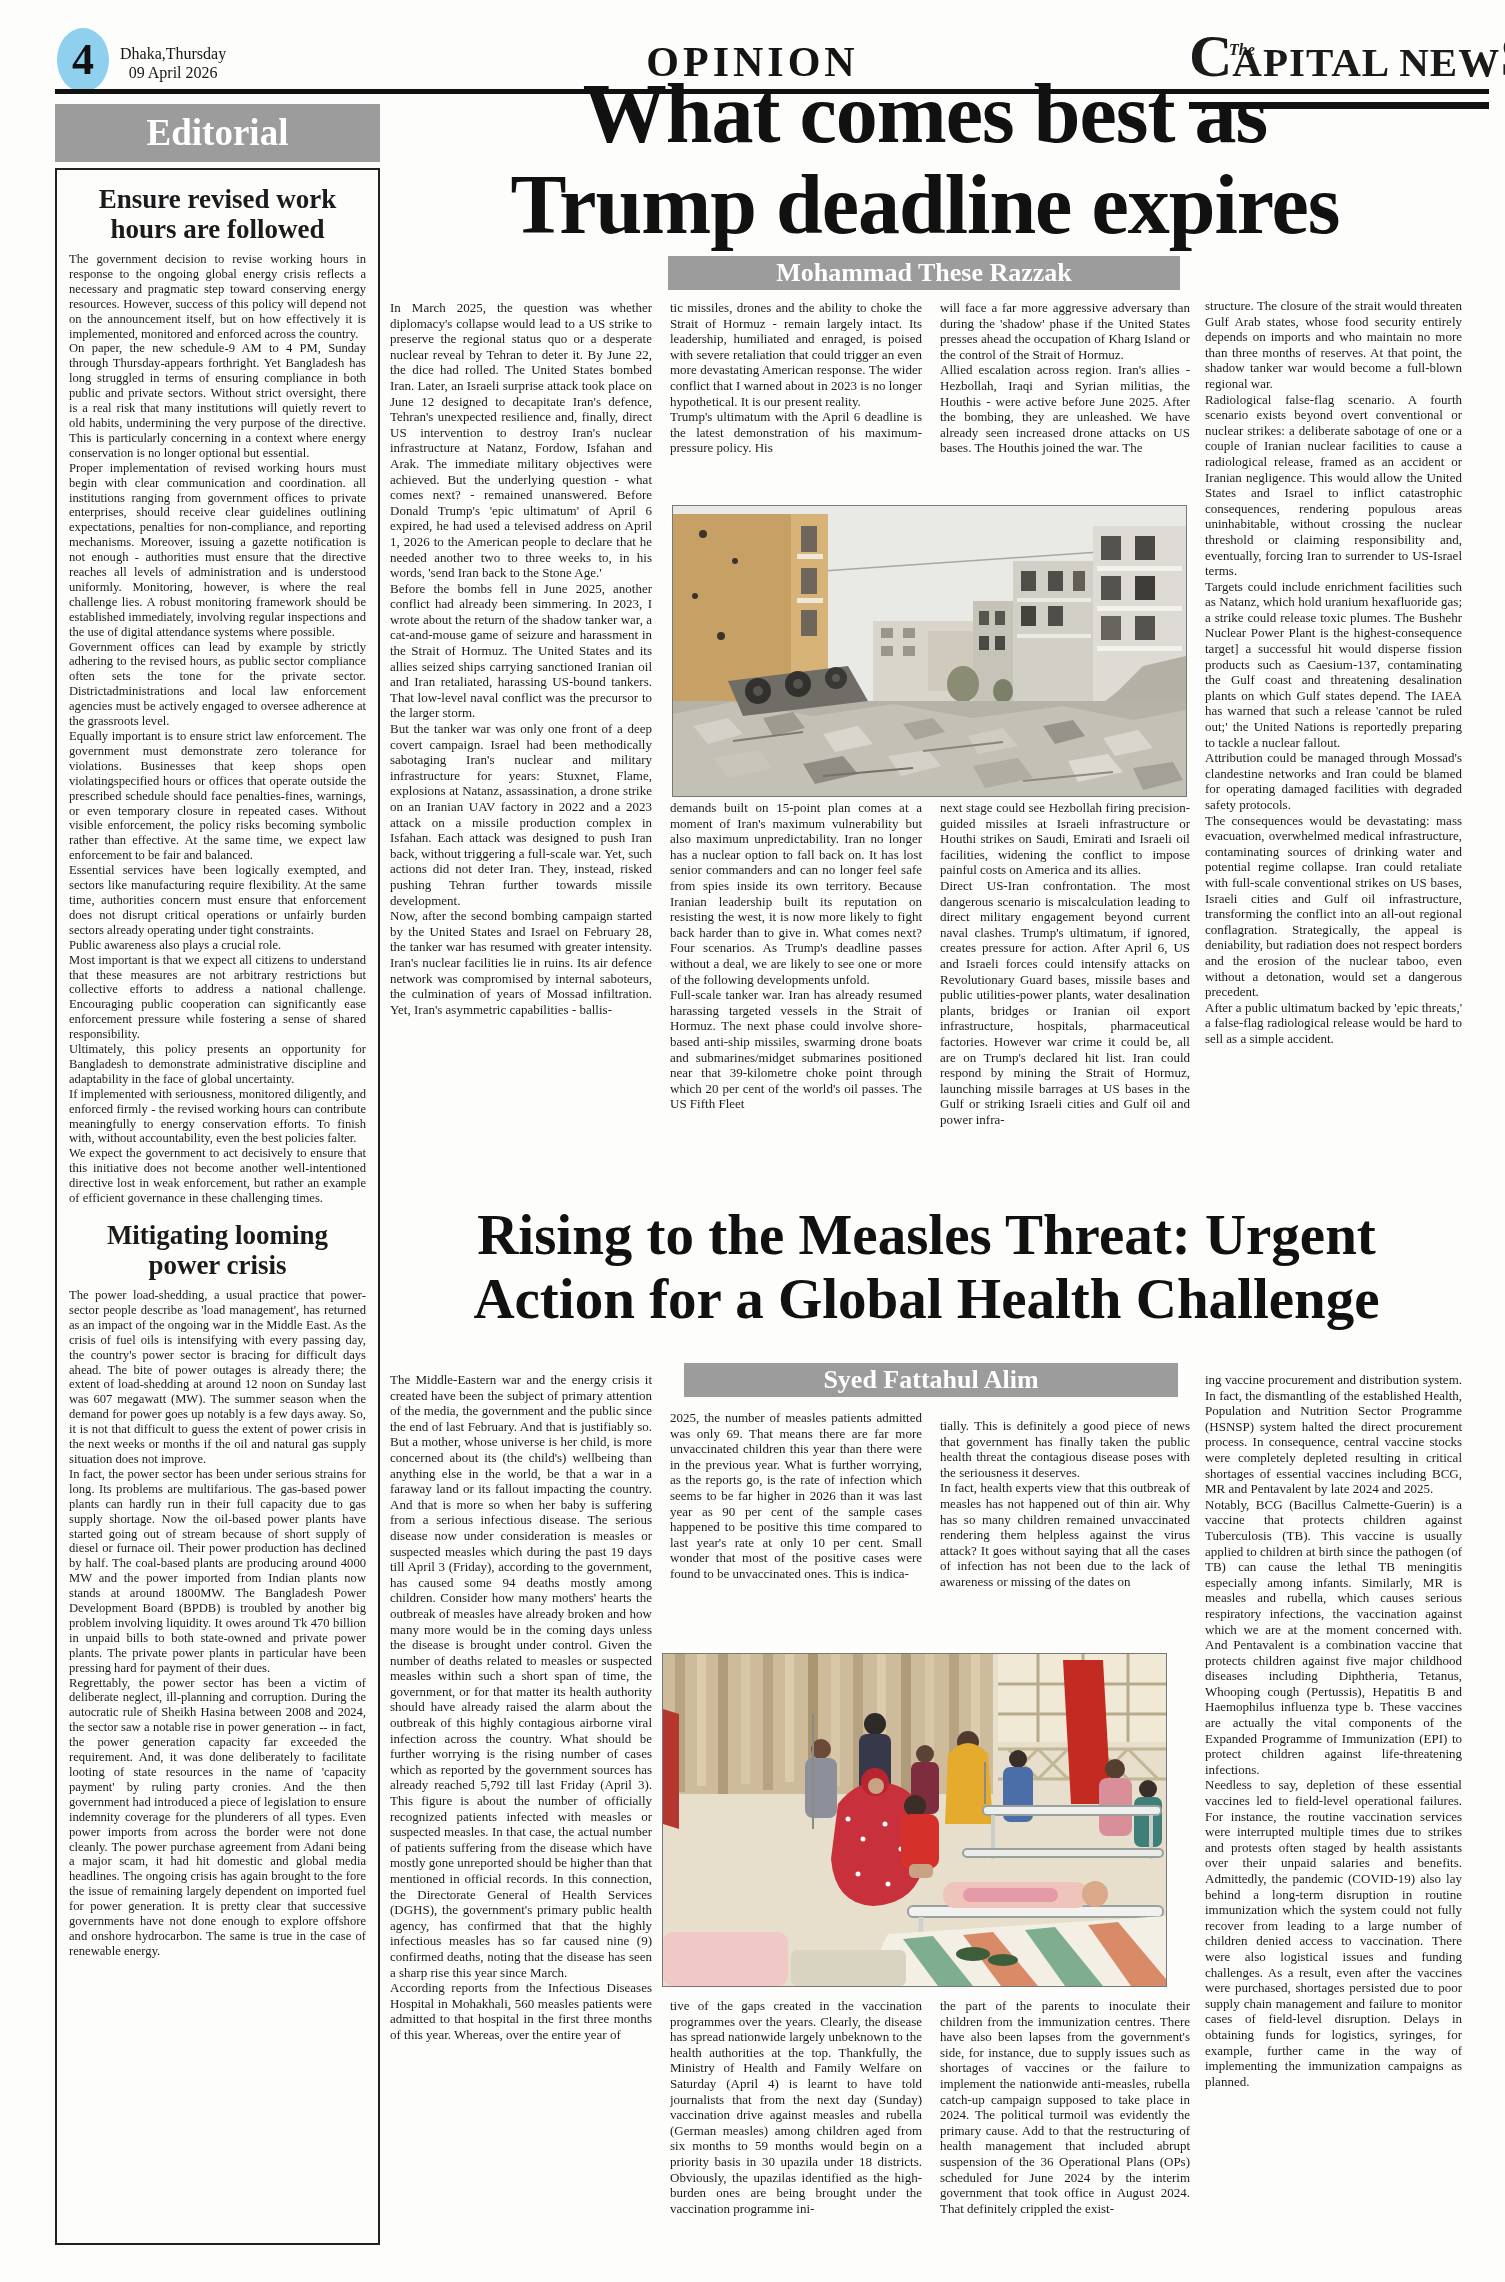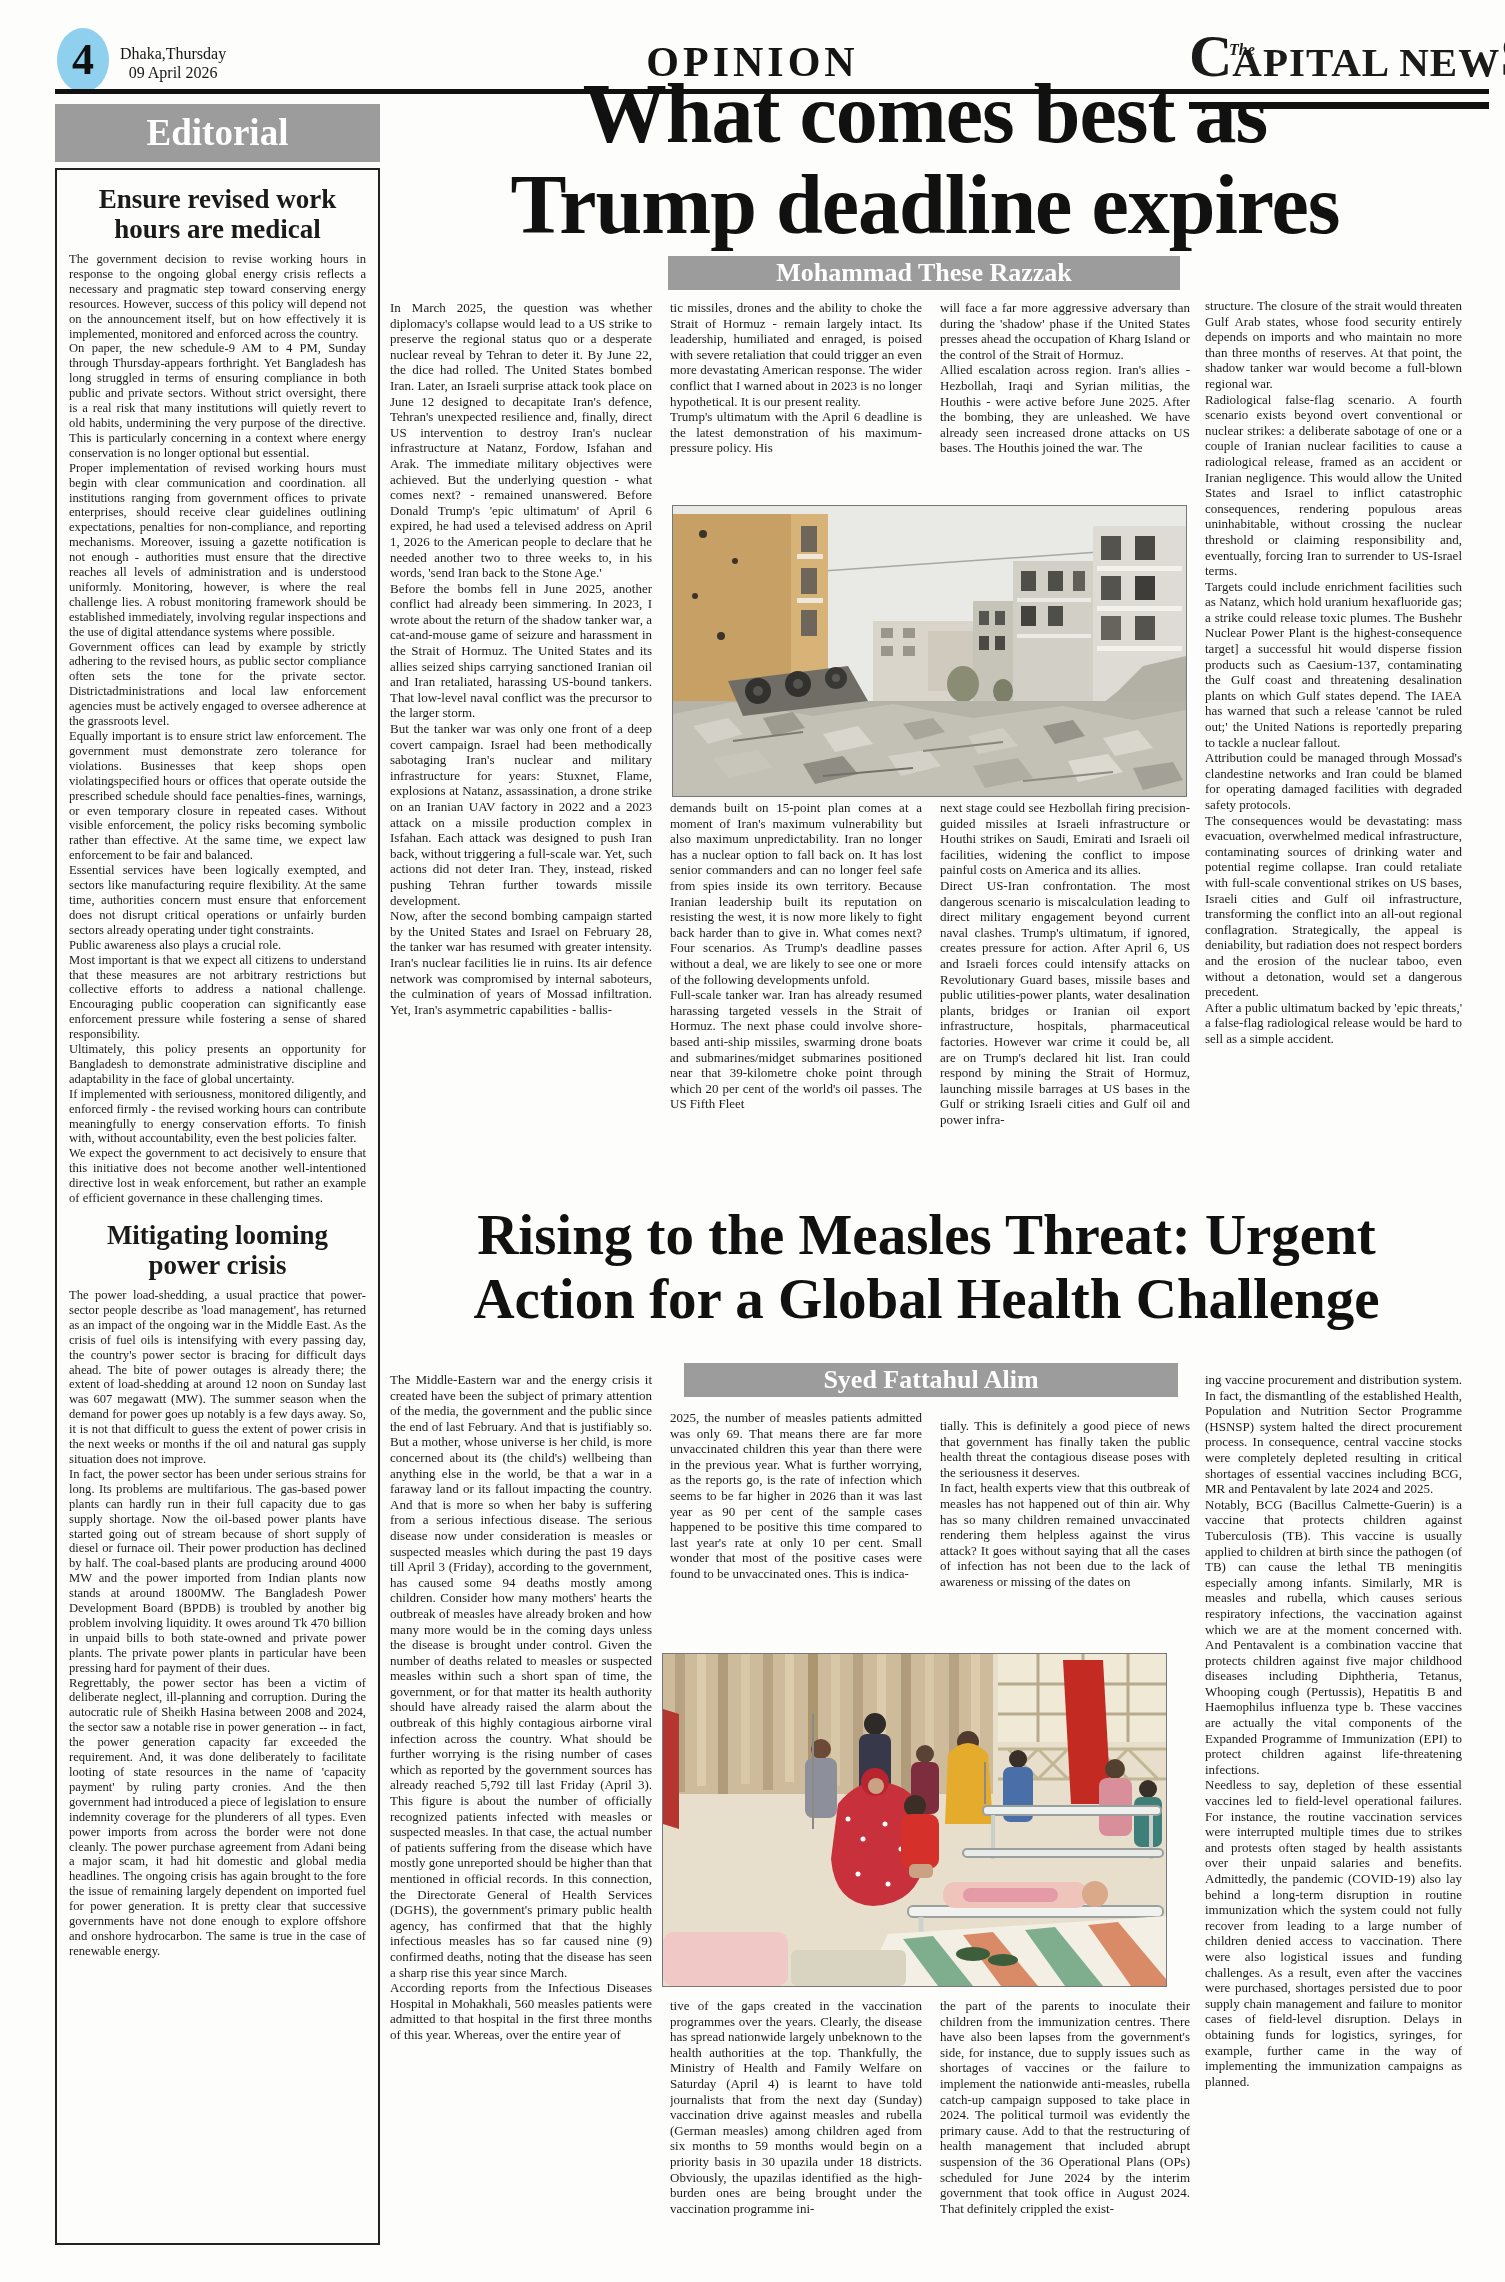--- a/index.html
+++ b/index.html
@@ -49,21 +49,21 @@
   <div class="masthead">
     <div class="mh-line">
       <span class="mh-the">The</span><span class="mh-big">C</span><span class="mh-mid">APITAL NEW</span><span class="mh-big">S</span>
     </div>
     <div class="mh-bar"></div>
   </div>
   <div class="header-rule"></div>
 
   <div class="editorial-label-box">Editorial</div>
   <div class="editorial-box">
-    <div class="ed-title">Ensure revised work hours are medical</div>
+    <div class="ed-title">Ensure revised work hours are followed</div>
     <div class="ed-body">The government decision to revise working hours in response to the ongoing global energy crisis reflects a necessary and pragmatic step toward conserving energy resources. However, success of this policy will depend not on the announcement itself, but on how effectively it is implemented, monitored and enforced across the country.
 On paper, the new schedule-9 AM to 4 PM, Sunday through Thursday-appears forthright. Yet Bangladesh has long struggled in terms of ensuring compliance in both public and private sectors. Without strict oversight, there is a real risk that many institutions will quietly revert to old habits, undermining the very purpose of the directive. This is particularly concerning in a context where energy conservation is no longer optional but essential.
 Proper implementation of revised working hours must begin with clear communication and coordination. all institutions ranging from government offices to private enterprises, should receive clear guidelines outlining expectations, penalties for non-compliance, and reporting mechanisms. Moreover, issuing a gazette notification is not enough - authorities must ensure that the directive reaches all levels of administration and is understood uniformly. Monitoring, however, is where the real challenge lies. A robust monitoring framework should be established immediately, involving regular inspections and the use of digital attendance systems where possible.
 Government offices can lead by example by strictly adhering to the revised hours, as public sector compliance often sets the tone for the private sector. Districtadministrations and local law enforcement agencies must be actively engaged to oversee adherence at the grassroots level.
 Equally important is to ensure strict law enforcement. The government must demonstrate zero tolerance for violations. Businesses that keep shops open violatingspecified hours or offices that operate outside the prescribed schedule should face penalties-fines, warnings, or even temporary closure in repeated cases. Without visible enforcement, the policy risks becoming symbolic rather than effective. At the same time, we expect law enforcement to be fair and balanced.
 Essential services have been logically exempted, and sectors like manufacturing require flexibility. At the same time, authorities concern must ensure that enforcement does not disrupt critical operations or unfairly burden sectors already operating under tight constraints.
 Public awareness also plays a crucial role.
 Most important is that we expect all citizens to understand that these measures are not arbitrary restrictions but collective efforts to address a national challenge. Encouraging public cooperation can significantly ease enforcement pressure while fostering a sense of shared responsibility.
 Ultimately, this policy presents an opportunity for Bangladesh to demonstrate administrative discipline and adaptability in the face of global uncertainty.
 If implemented with seriousness, monitored diligently, and enforced firmly - the revised working hours can contribute meaningfully to energy conservation efforts. To finish with, without accountability, even the best policies falter.

